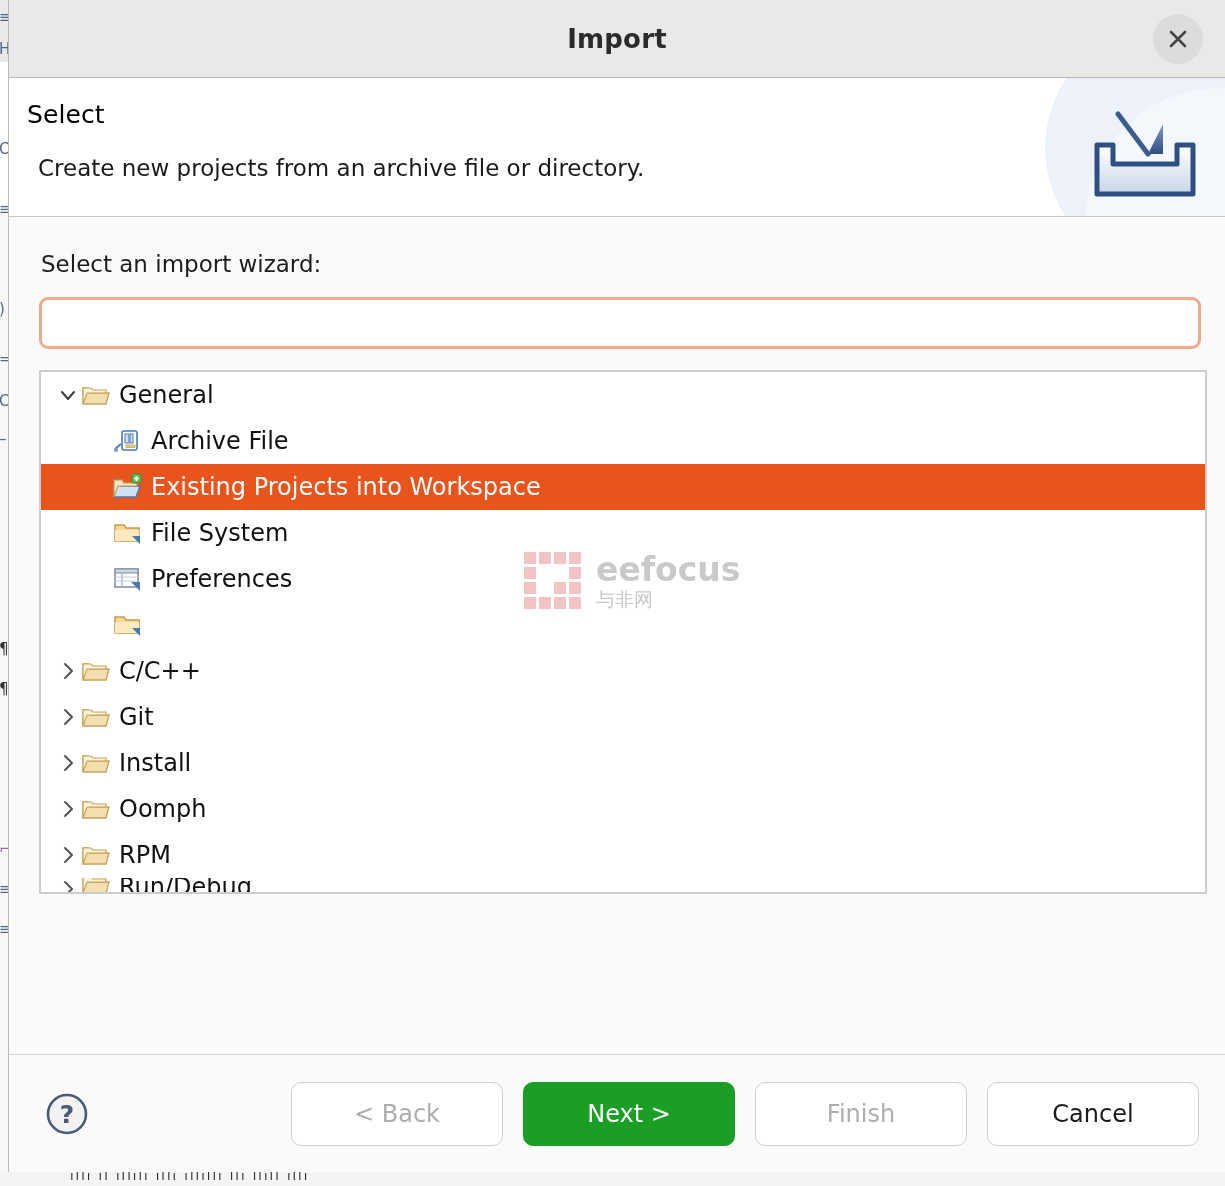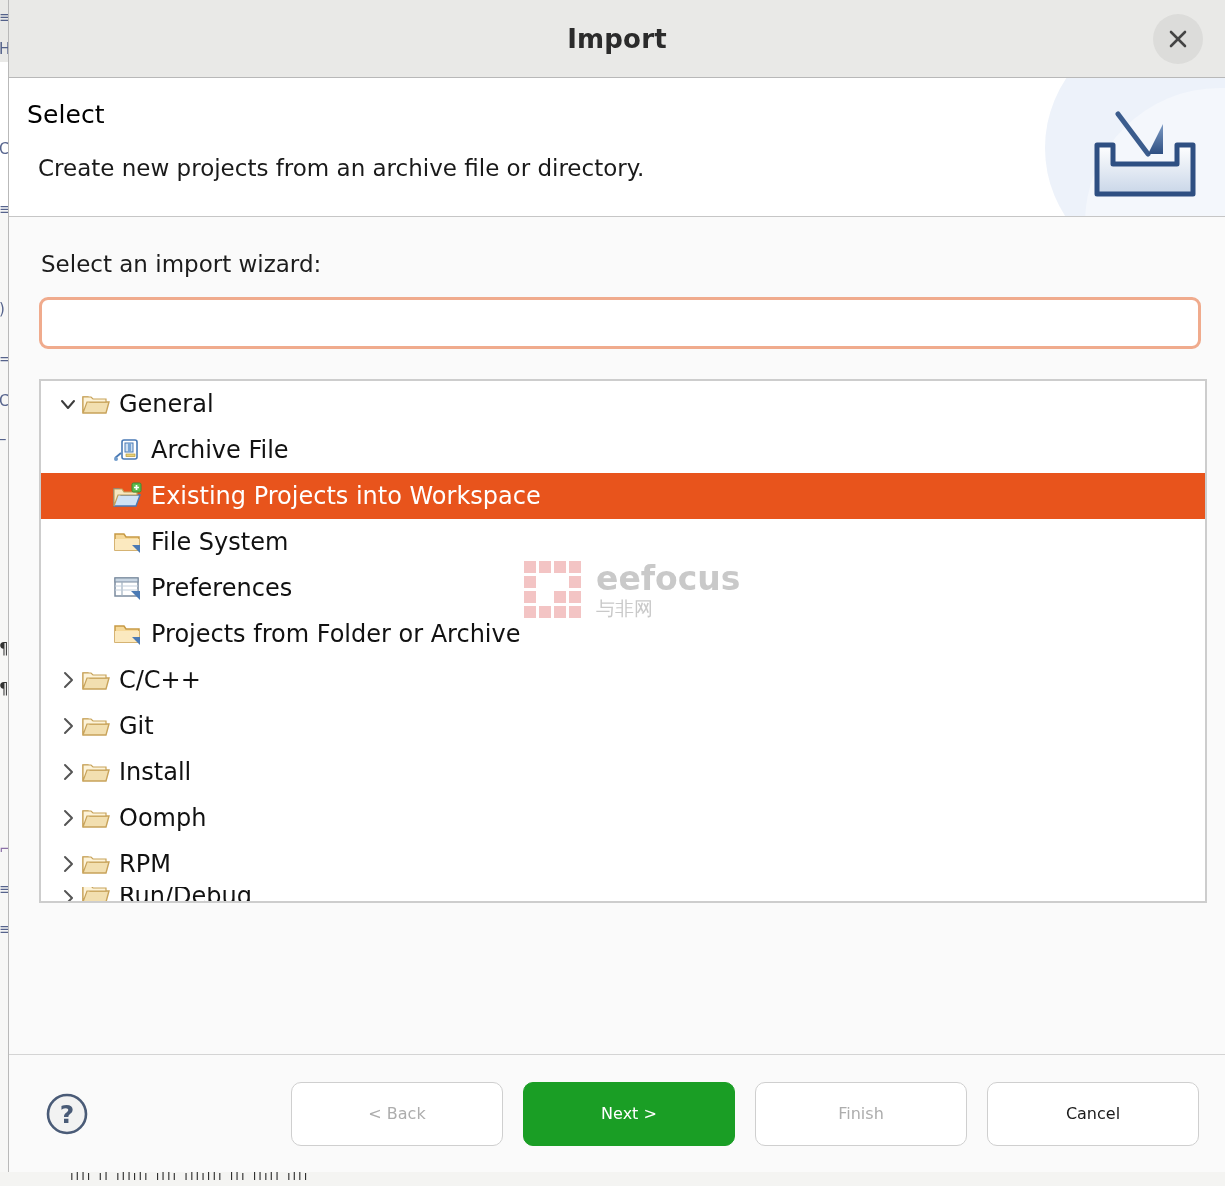--- a/index.html
+++ b/index.html
@@ -166,21 +166,21 @@
     color: #111;
     padding: 0 16px;
     outline: none;
     font-family: "DejaVu Sans", "Liberation Sans", sans-serif;
     caret-color: #222;
   }
   .filter-input::placeholder { color: #9a9a9a; }
 
   
   .tree {
-    margin-top: 30px;
+    margin-top: 21px;
     width: 1168px;
     height: 524px;
     box-sizing: border-box;
     border: 2px solid #cdcdcd;
     background: #ffffff;
     overflow: hidden;
     position: relative;
   }
   .tree-row {
     display: flex;
@@ -269,21 +269,21 @@
     box-sizing: border-box;
   }
   .help-icon { width: 44px; height: 44px; cursor: pointer; }
   .footer-spacer { flex: 1; }
   .btn {
     height: 64px;
     min-width: 212px;
     border-radius: 10px;
     border: 1px solid #cfcfcf;
     background: #ffffff;
-    font-size: 16px;
+    font-size: 24px;
     font-family: "DejaVu Sans", "Liberation Sans", sans-serif;
     color: #1a1a1a;
     margin-left: 20px;
     cursor: pointer;
     padding: 0 36px;
   }
   .btn.disabled { color: #adadad; cursor: default; }
   .btn.primary {
     background: #1a9e25;
     border-color: #1a9e25;
@@ -420,21 +420,20 @@
             <span class="tree-label">Preferences</span>
           </div>
           <div class="tree-row child">
             <span class="tree-icon">
               <svg width="30" height="28" viewBox="0 0 30 28">
                 <path d="M2,6 L2,22 L26,22 L26,9 L13,9 L11,6 Z" fill="#f6d99a" stroke="#c79a45" stroke-width="1.5"></path>
                 <path d="M2,6 L2,22 L26,22 L26,11 L2,11 Z" fill="#fbe9bf" stroke="#c79a45" stroke-width="0"></path>
                 <path d="M19,17 L27,17 L27,25 Z" fill="#4a7ab5"></path>
               </svg>
             </span>
-            <span class="tree-label">Projects from Folder or Archive</span>
           </div>
           <div class="tree-row">
             <span class="twisty">
               <svg width="20" height="20" viewBox="0 0 20 20">
                 <path d="M7,3 L14,10 L7,17" fill="none" stroke="#555" stroke-width="2" stroke-linecap="round" stroke-linejoin="round"></path>
               </svg>
             </span>
             <span class="tree-icon">
               <svg width="30" height="28" viewBox="0 0 30 28">
                 <path d="M2,7 L2,23 L25,23 L28,12 L9,12 L7,7 Z" fill="#f2dfb0" stroke="#c8a35a" stroke-width="1.4"></path>

